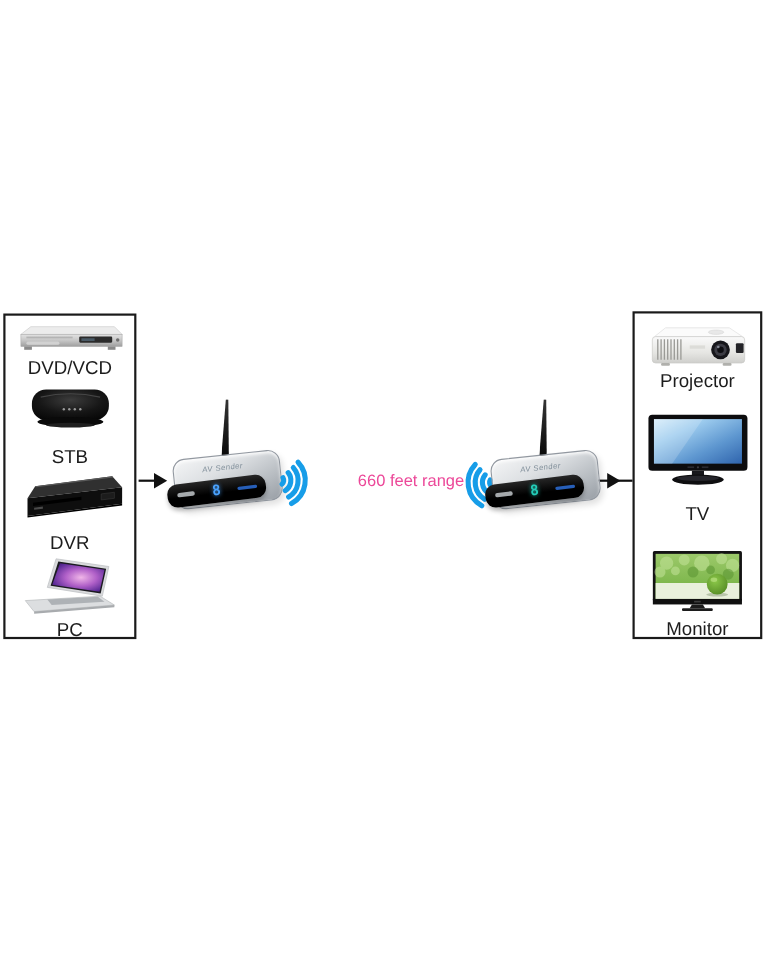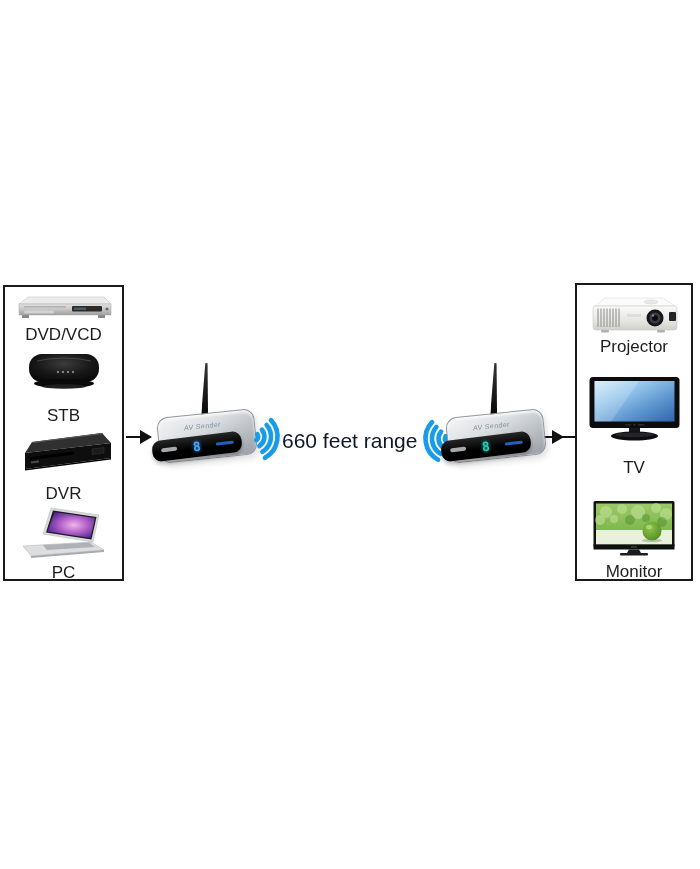--- a/index.html
+++ b/index.html
@@ -46,22 +46,22 @@
            font-size:13px;font-weight:bold;line-height:17px;}
   #device-tx .digit{color:#4aa3ff;text-shadow:0 0 4px rgba(74,163,255,.9);}
   #device-rx .digit{color:#23cdb9;text-shadow:0 0 4px rgba(35,205,185,.9);}
   .panel-mark{position:absolute;right:8px;top:9px;width:18px;height:3px;border-radius:2px;
            background:#2d6fd8;opacity:.85;}
   
   .waves{position:absolute;width:32px;height:52px;}
   #waves-tx{left:252px;top:413px;transform:rotate(9deg);}
   #waves-rx{left:419px;top:415px;transform:scaleX(-1) rotate(9deg);}
   
-  #range-label{position:absolute;left:282px;top:429px;width:140px;text-align:left;
-           font-size:21px;color:#0f172a;}
+  #range-label{position:absolute;left:282px;top:429px;width:140px;text-align:right;
+           font-size:15px;color:#ec4899;}
 </style>
 </head>
 <body>
 
 <div id="canvas">
 
   <div id="box-left" class="dev-box">
 
     <svg class="icon" style="left:9px;top:6px" width="100" height="28" viewBox="0 0 100 28">
       <defs>

